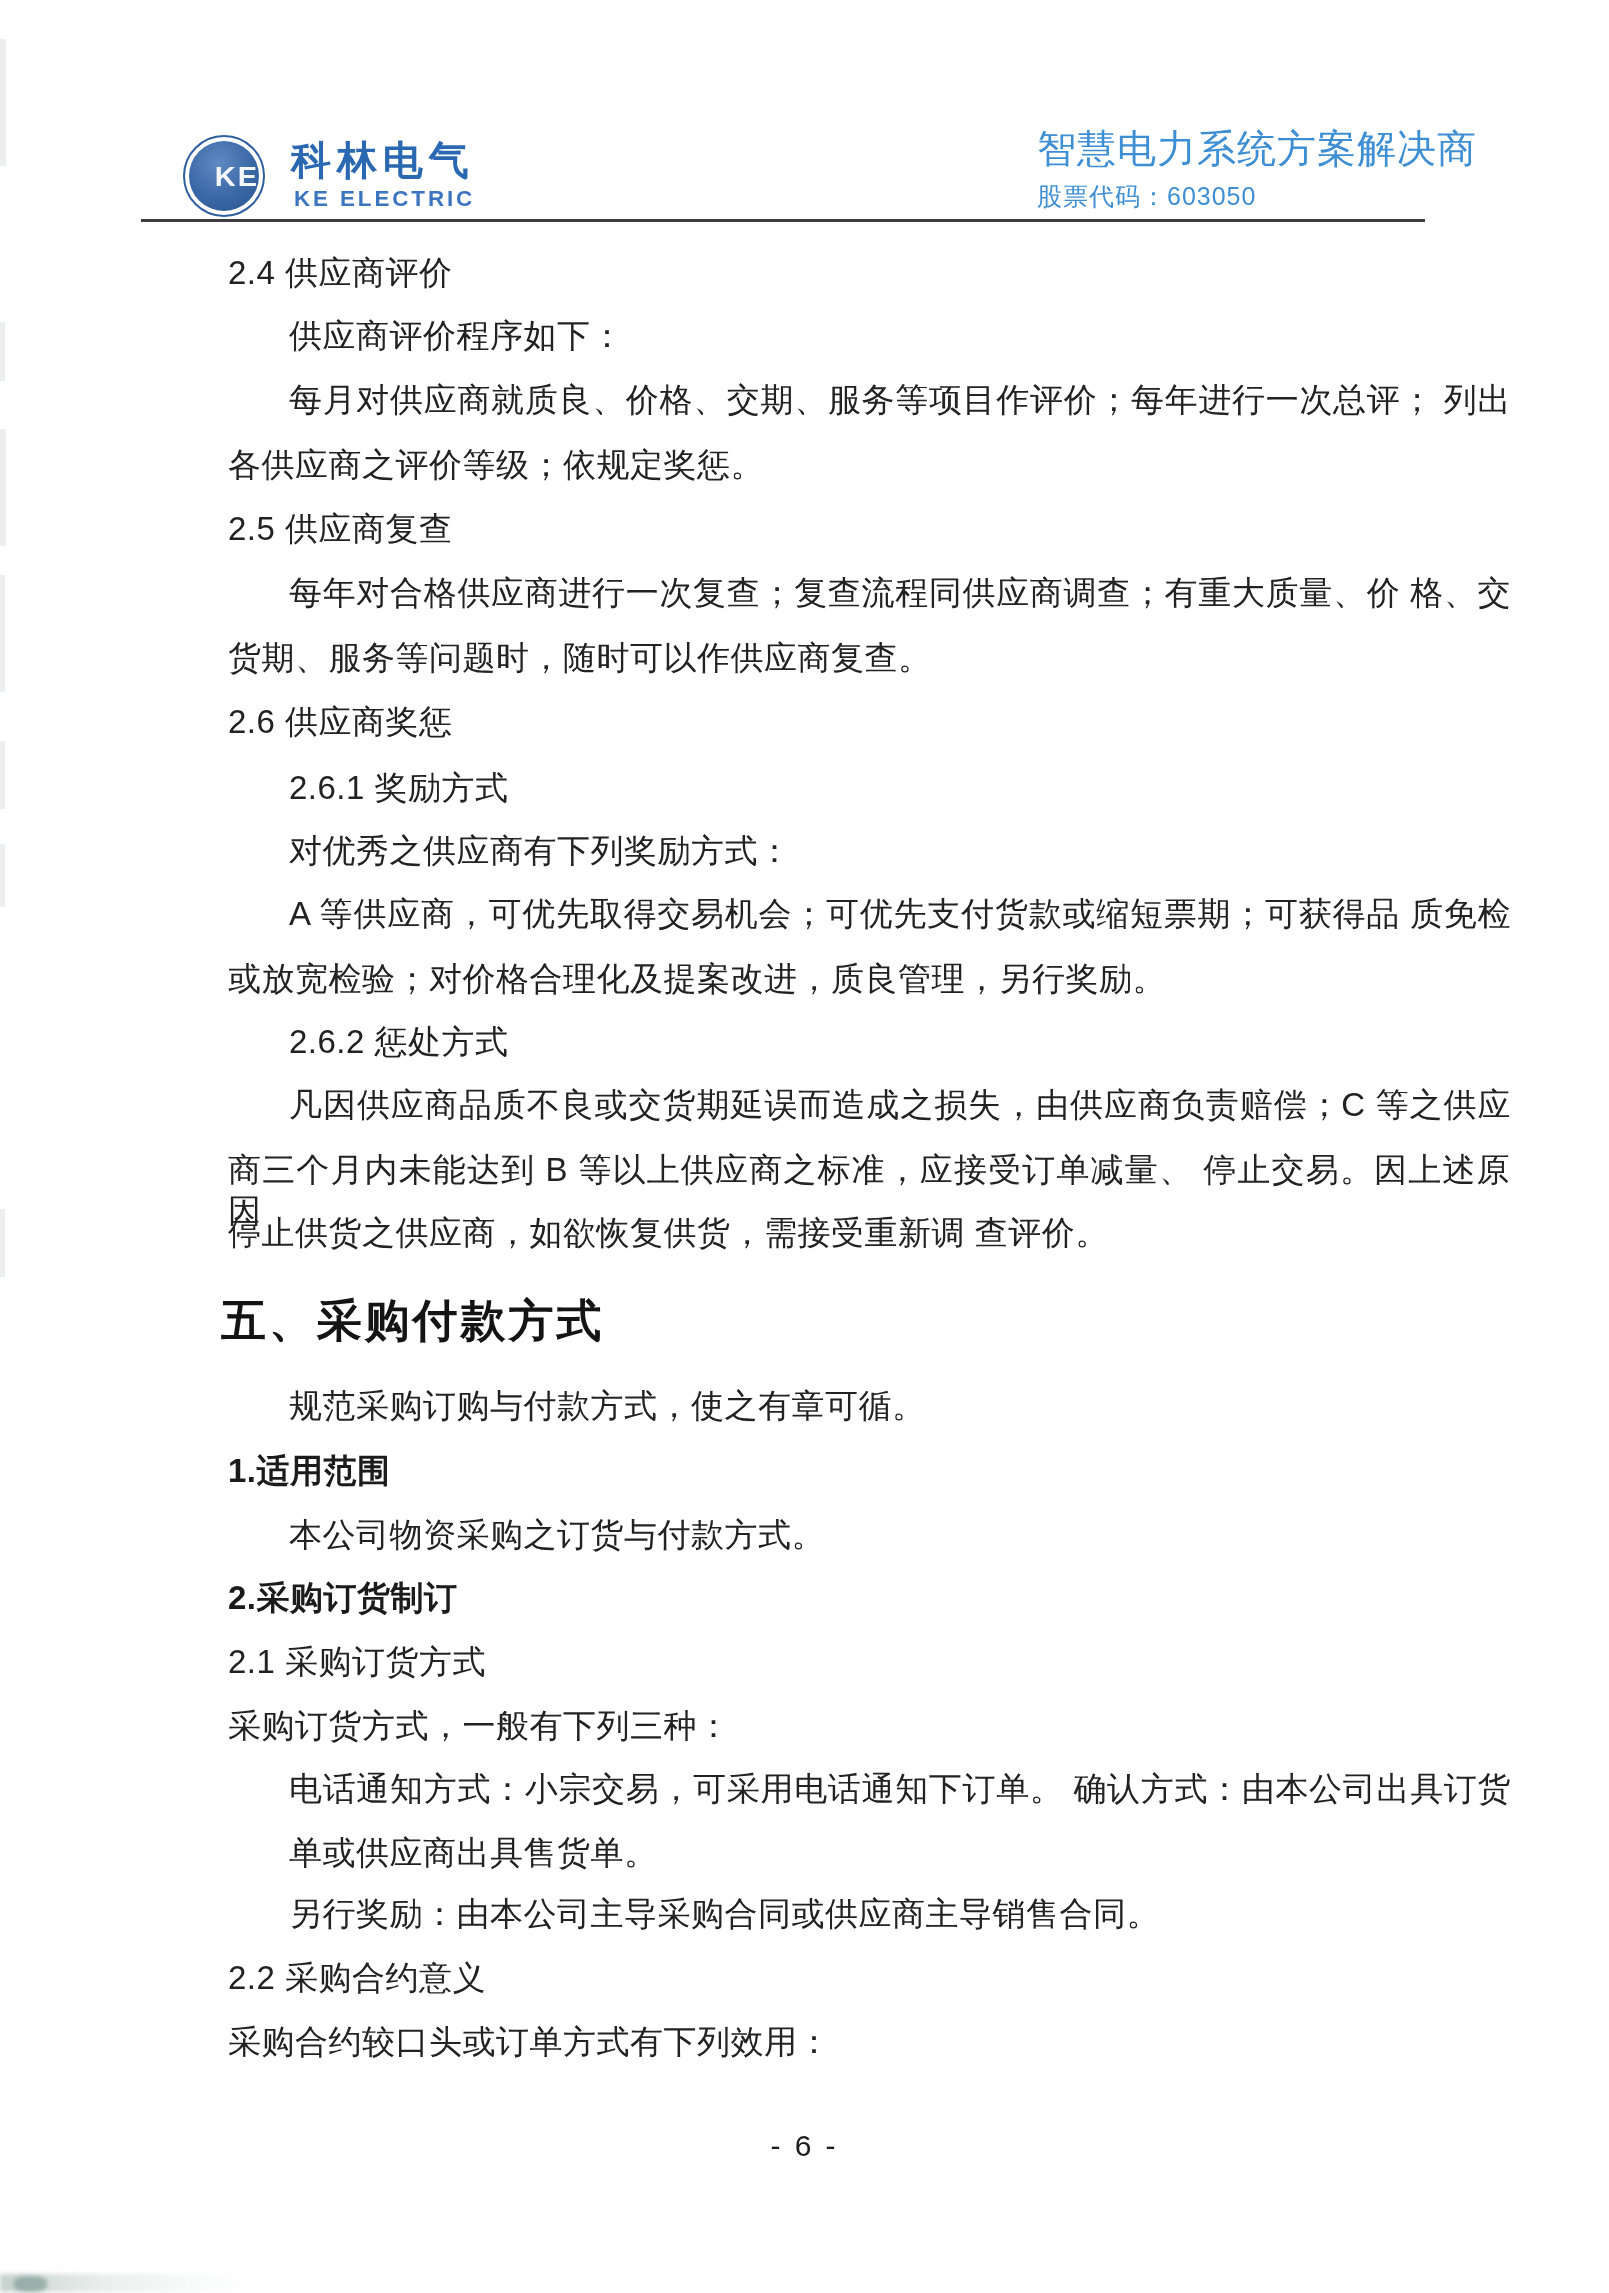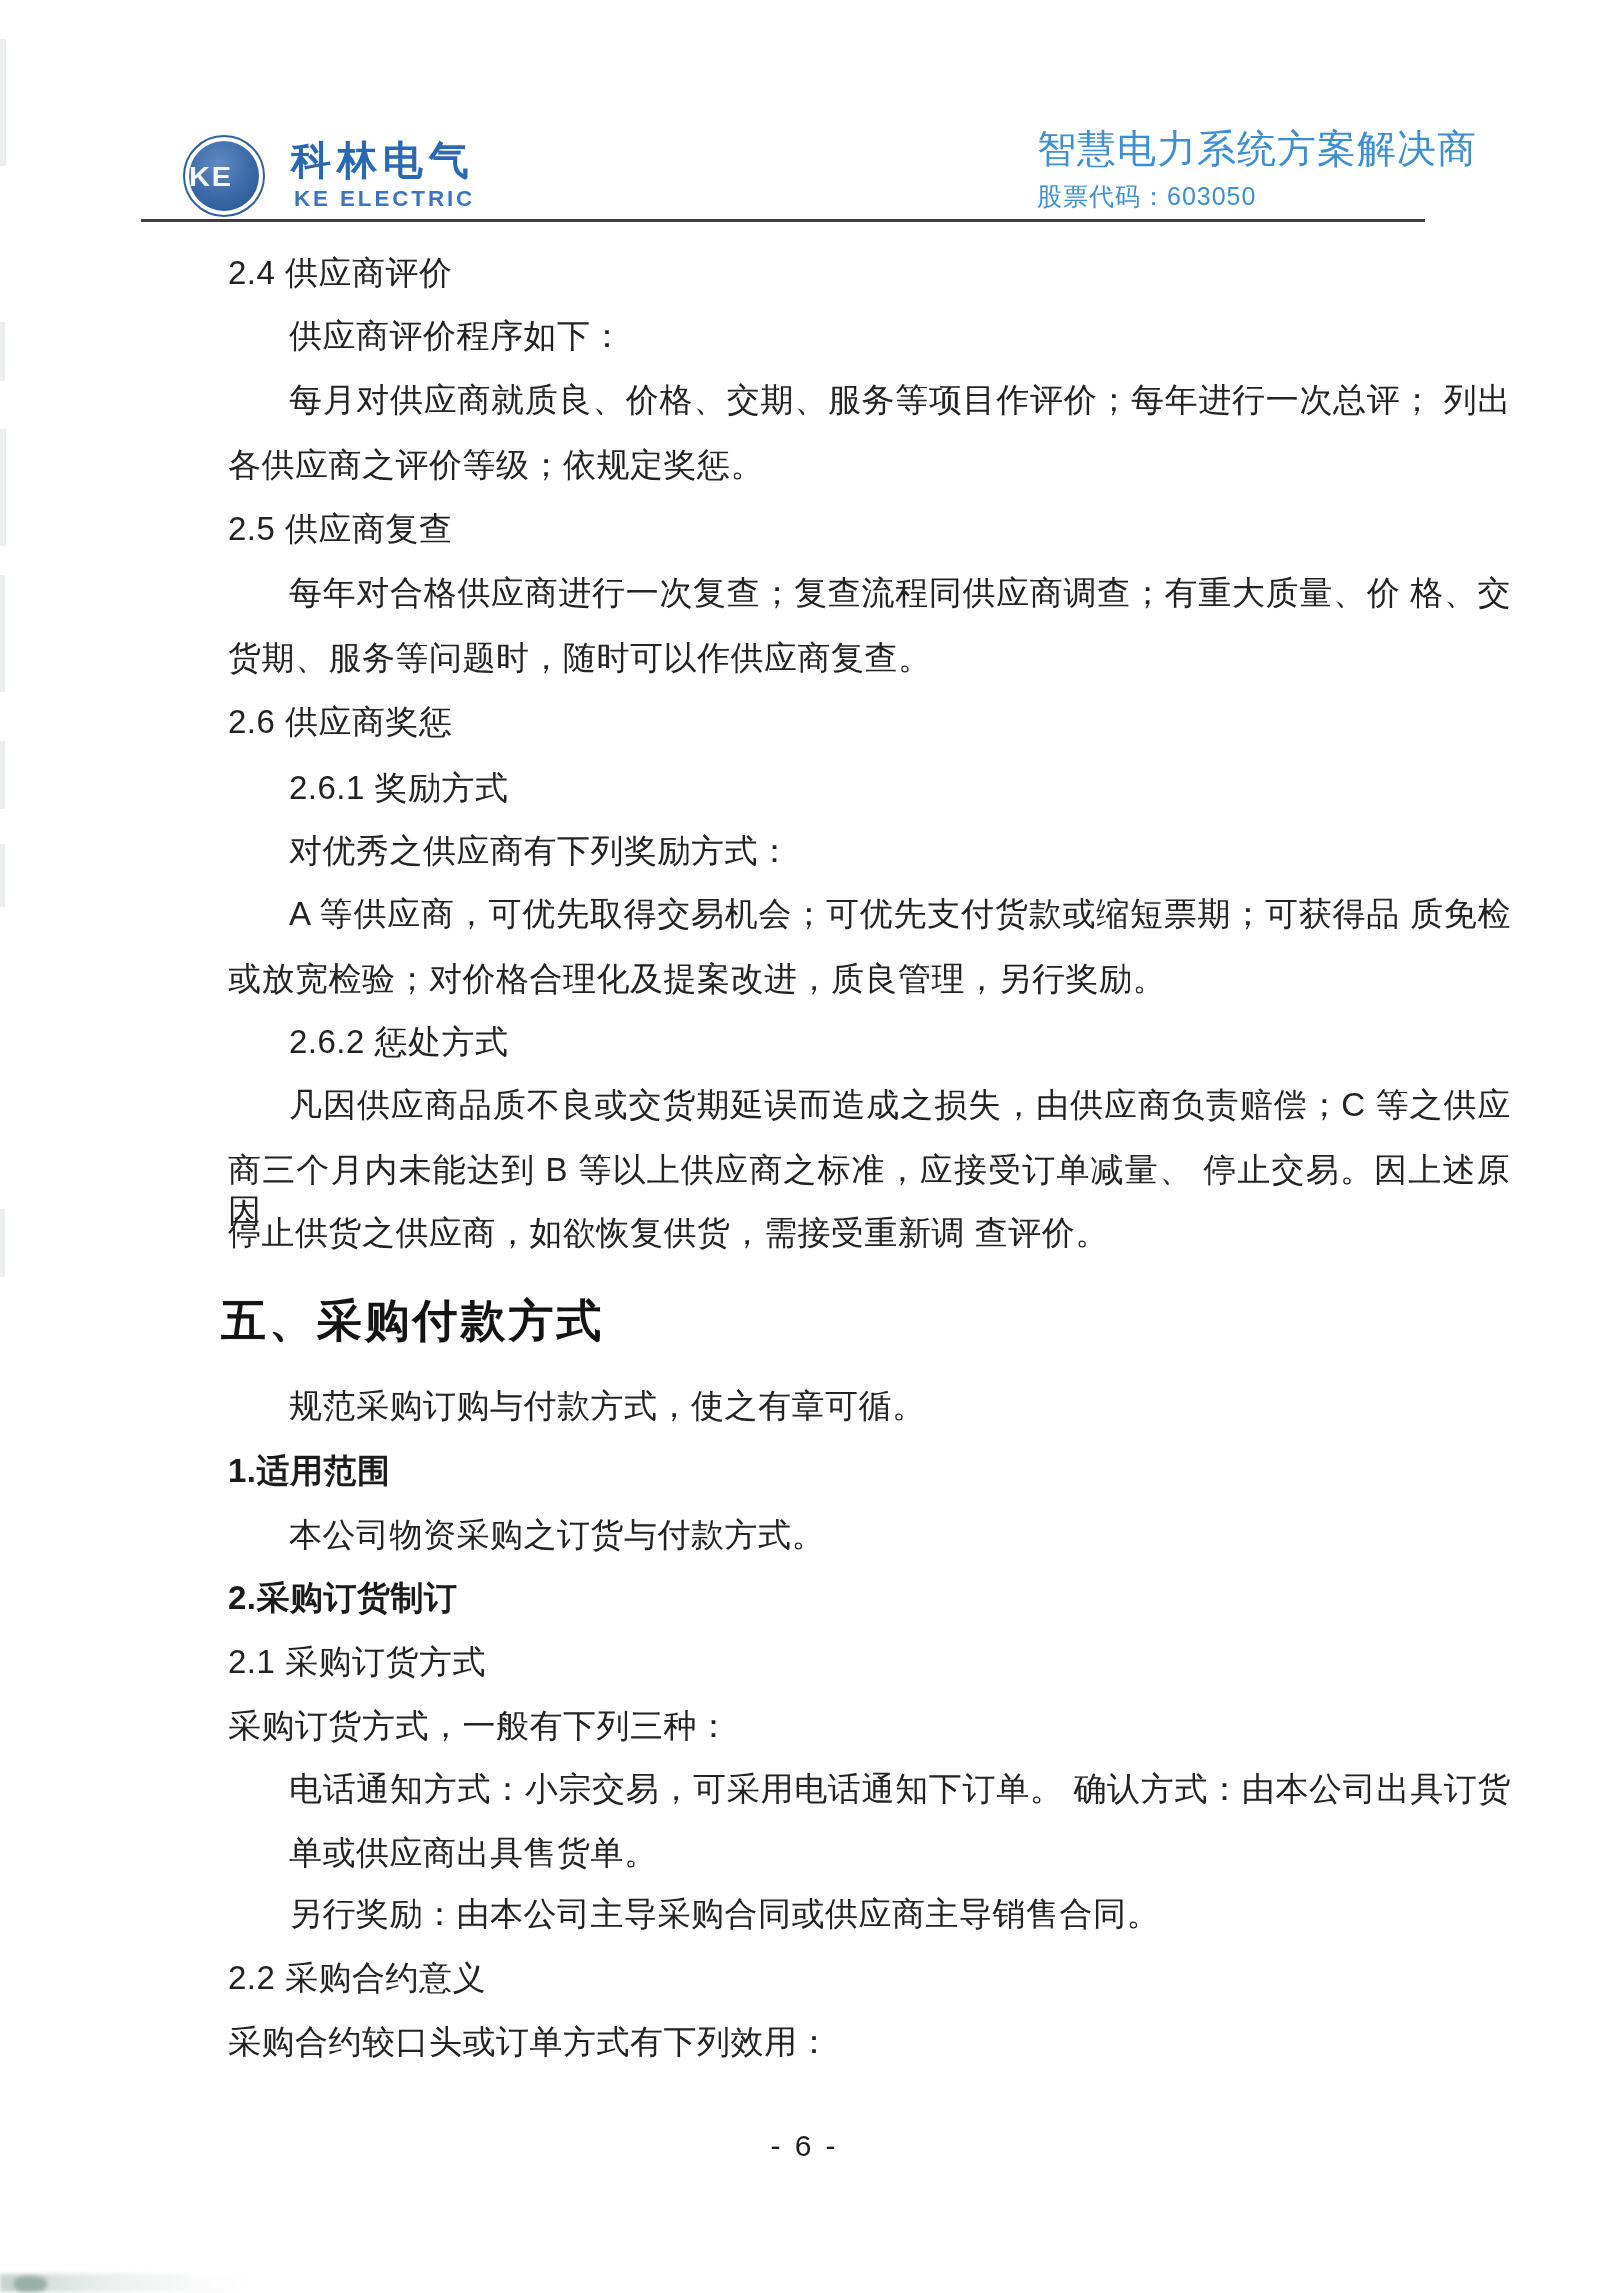--- a/index.html
+++ b/index.html
@@ -14,21 +14,21 @@
   
   .logo-ring {
     position:absolute; left:183px; top:135px;
     width:82px; height:82px; box-sizing:border-box;
     border:2.9px solid #2d5e9f; border-radius:50%; background:#ffffff;
   }
   .logo-disc {
     position:absolute; left:3.9px; top:3.9px; right:3.9px; bottom:3.9px;
     border-radius:50%;
     background:radial-gradient(circle at 42% 32%, #6089c2 0%, #3a68a6 55%, #2b5691 100%);
-    display:flex; align-items:center; justify-content:flex-start;
+    display:flex; align-items:center; justify-content:flex-end;
   }
   .logo-ke {
     color:#f3f6fb; font-weight:bold; font-size:29px; letter-spacing:2px;
     transform:scaleY(0.95);
   }
   .company-cn {
     position:absolute; left:291px; top:135px;
     font-size:40px; font-weight:bold; color:#2a69b2; letter-spacing:5.9px;
     line-height:51px; white-space:pre;
   }

